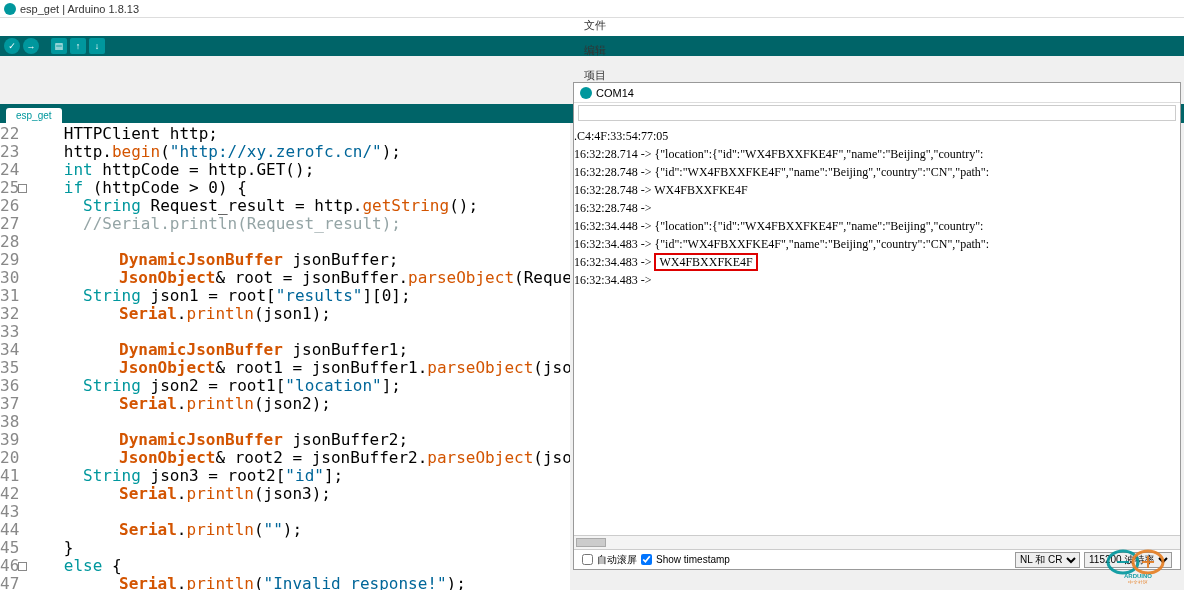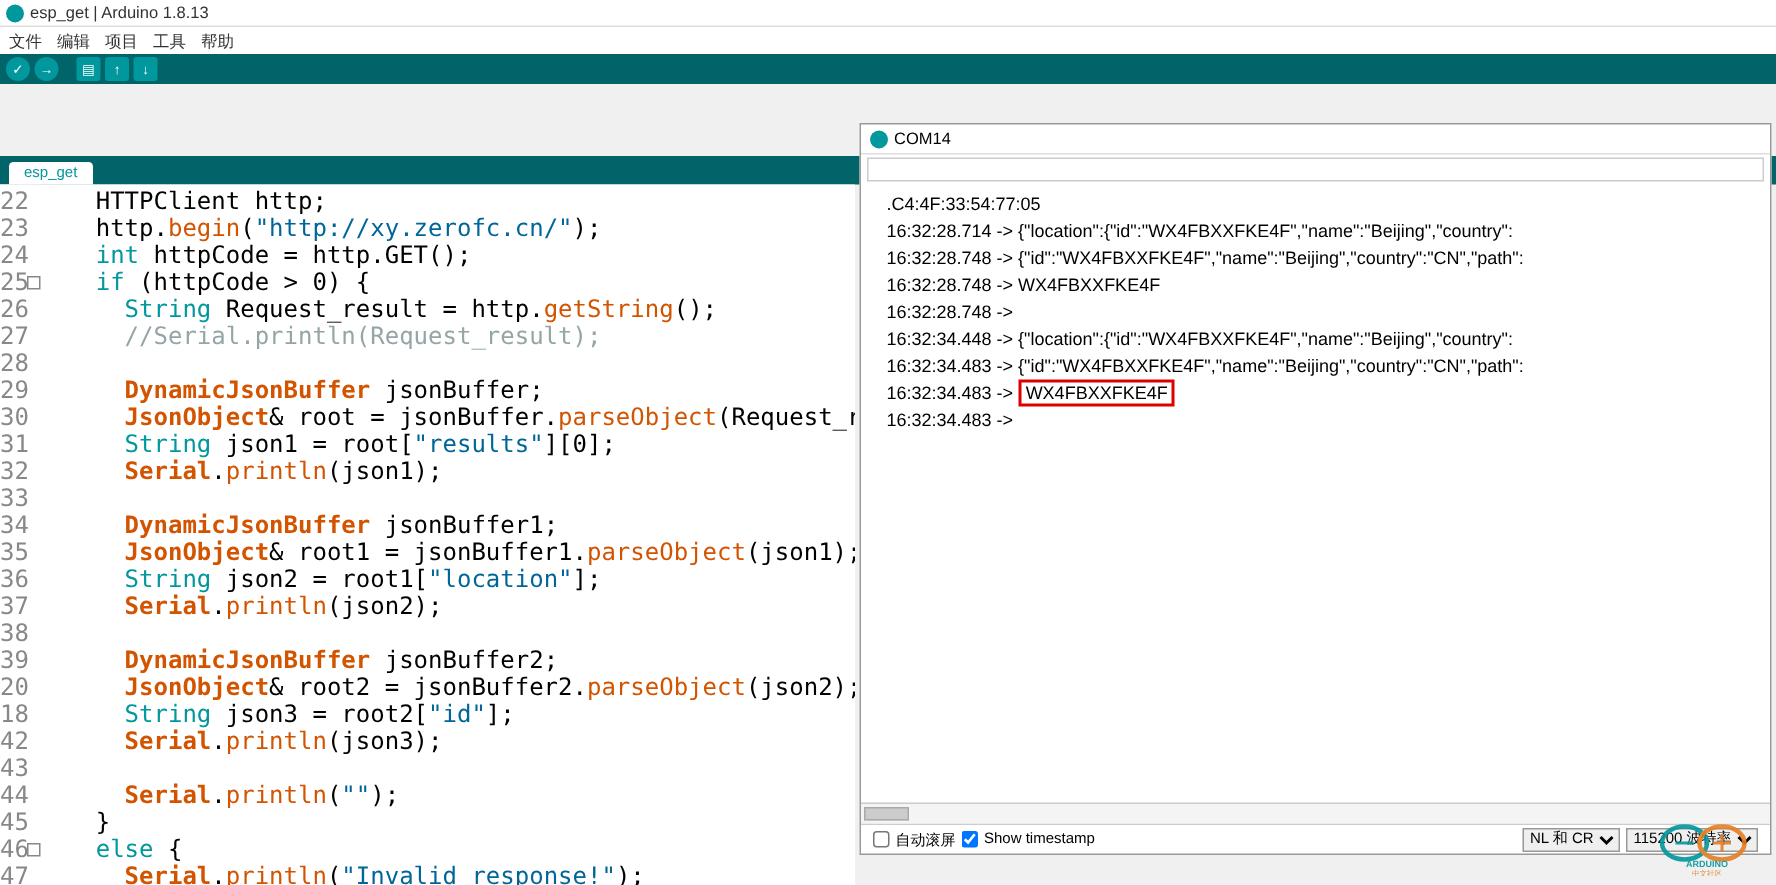--- a/index.html
+++ b/index.html
@@ -27,20 +27,21 @@
   margin-right: 4px;
 }
 .titlebar-text { font-size: 11px; color: #333; }
 .menubar {
   background: #fff;
   height: 18px;
   display: flex;
   align-items: center;
   padding-left: 6px;
   gap: 10px;
+  flex-direction: column;
 }
 .menubar span { font-size: 11px; color: #333; }
 .toolbar {
   background: #006468;
   height: 20px;
   display: flex;
   align-items: center;
   padding-left: 4px;
   gap: 3px;
 }
@@ -107,21 +108,21 @@
   padding-top: 2px;
   white-space: pre;
   color: #000;
 }
 .code .row { height: 18px; }
 .kw { color: #00979d; }
 .type { color: #d35400; font-weight: bold; }
 .fn { color: #d35400; }
 .str { color: #006699; }
 .comment { color: #95a5a6; }
-.bold { font-weight: bold; }
+.bold { font-weight: bold; margin-left: 36px; }
 
 .serial-window {
   position: absolute;
   left: 573px;
   top: 82px;
   width: 608px;
   height: 488px;
   background: #fff;
   border: 1px solid #999;
   display: flex;
@@ -145,24 +146,24 @@
   padding: 2px 4px;
 }
 .serial-input input {
   width: 100%;
   height: 16px;
   border: 1px solid #ccc;
   font-size: 10px;
 }
 .serial-output {
   flex: 1;
-  font-family: Liberation Sans, sans-serif;
+  font-family: Liberation Serif, serif;
   font-size: 12px;
   line-height: 18px;
-  padding: 2px 17px;
+  padding: 2px 0;
   color: #000;
   white-space: pre;
   overflow: hidden;
 }
 .serial-output .hl {
   border: 2px solid #d00;
   padding: 0 3px;
 }
 .serial-scrollbar {
   height: 14px;
@@ -248,21 +249,21 @@
         <div class="ln">31</div>
         <div class="ln">32</div>
         <div class="ln">33</div>
         <div class="ln">34</div>
         <div class="ln">35</div>
         <div class="ln">36</div>
         <div class="ln">37</div>
         <div class="ln">38</div>
         <div class="ln">39</div>
         <div class="ln">20</div>
-        <div class="ln">18</div>
+        <div class="ln">41</div>
         <div class="ln">42</div>
         <div class="ln">43</div>
         <div class="ln">44</div>
         <div class="ln">45</div>
         <div class="ln fold">46</div>
         <div class="ln">47</div>
         <div class="ln">48</div>
         <div class="ln">49</div>
       </div>
     <div class="code" id="code"><div class="row">    HTTPClient http;</div><div class="row">    http.<span class="fn">begin</span>(<span class="str">"http://xy.zerofc.cn/"</span>);</div><div class="row">    <span class="kw">int</span> httpCode = http.GET();</div><div class="row">    <span class="kw">if</span> (httpCode &gt; 0) {</div><div class="row">      <span class="kw">String</span> Request_result = http.<span class="fn">getString</span>();</div><div class="row">      <span class="comment">//Serial.println(Request_result);</span></div><div class="row"></div><div class="row">      <span class="type bold">DynamicJsonBuffer</span> jsonBuffer;</div><div class="row">      <span class="type bold">JsonObject</span>&amp; root = jsonBuffer.<span class="fn">parseObject</span>(Request_result);</div><div class="row">      <span class="kw">String</span> json1 = root[<span class="str">"results"</span>][0];</div><div class="row">      <span class="type bold">Serial</span>.<span class="fn">println</span>(json1);</div><div class="row"></div><div class="row">      <span class="type bold">DynamicJsonBuffer</span> jsonBuffer1;</div><div class="row">      <span class="type bold">JsonObject</span>&amp; root1 = jsonBuffer1.<span class="fn">parseObject</span>(json1);</div><div class="row">      <span class="kw">String</span> json2 = root1[<span class="str">"location"</span>];</div><div class="row">      <span class="type bold">Serial</span>.<span class="fn">println</span>(json2);</div><div class="row"></div><div class="row">      <span class="type bold">DynamicJsonBuffer</span> jsonBuffer2;</div><div class="row">      <span class="type bold">JsonObject</span>&amp; root2 = jsonBuffer2.<span class="fn">parseObject</span>(json2);</div><div class="row">      <span class="kw">String</span> json3 = root2[<span class="str">"id"</span>];</div><div class="row">      <span class="type bold">Serial</span>.<span class="fn">println</span>(json3);</div><div class="row"></div><div class="row">      <span class="type bold">Serial</span>.<span class="fn">println</span>(<span class="str">""</span>);</div><div class="row">    }</div><div class="row">    <span class="kw">else</span> {</div><div class="row">      <span class="type bold">Serial</span>.<span class="fn">println</span>(<span class="str">"Invalid response!"</span>);</div><div class="row">    }</div><div class="row">    http.<span class="fn">end</span>();</div></div>

